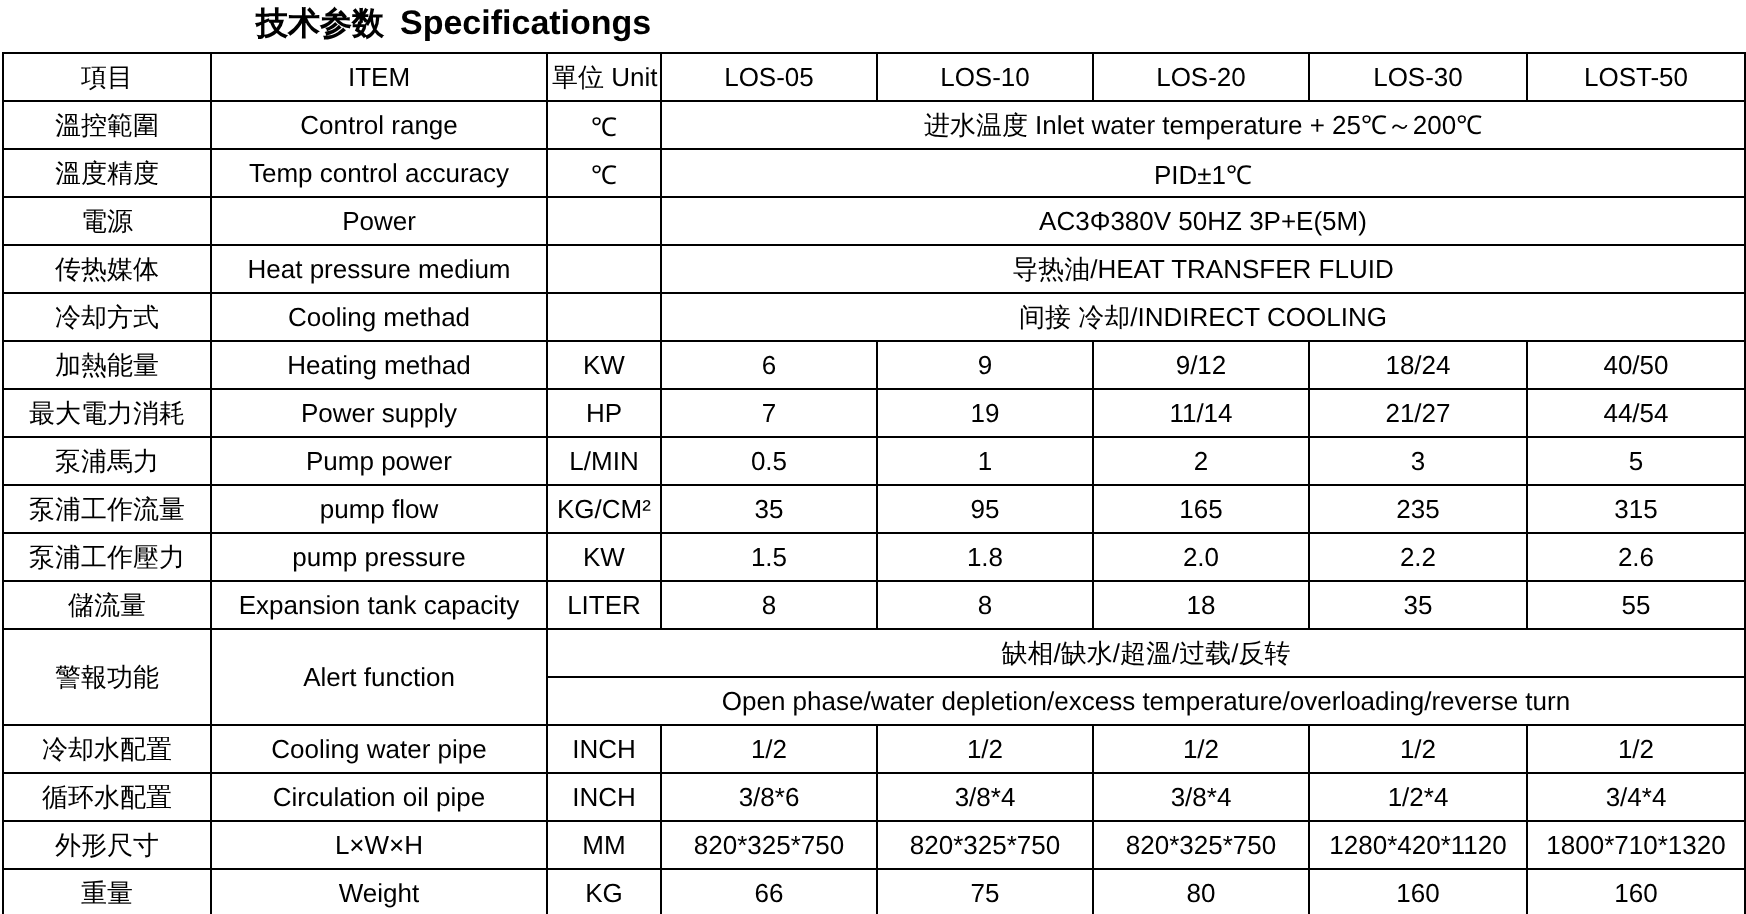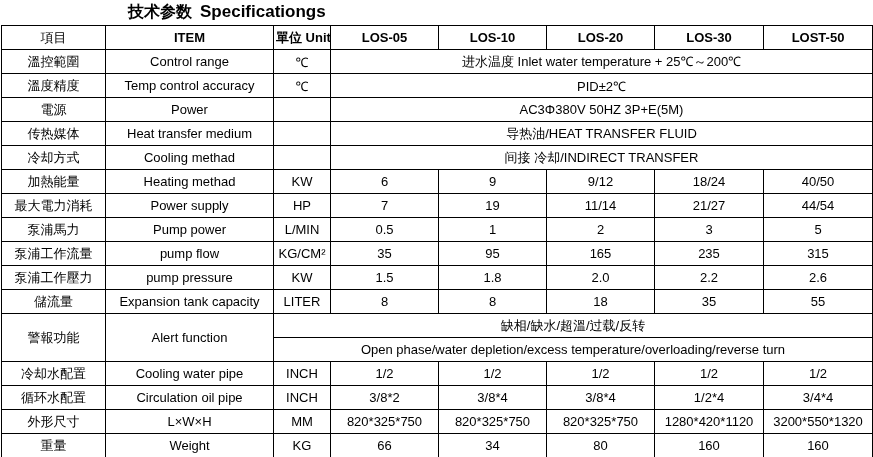--- a/index.html
+++ b/index.html
@@ -52,21 +52,21 @@
     padding: 0 2px;
     overflow: hidden;
     white-space: nowrap;
   }
   td.cn-label {
     font-size: 14px;
     margin-top: 32px;
   }
   td.hdr {
     font-size: 14px;
-    font-weight: bold;
+    font-weight: normal;
   }
   td.hdr-cn {
     font-size: 14px;
     font-family: Liberation Mono, monospace;
   }
   td.unit-cell {
     font-size: 13px;
   }
   td.small {
     font-size: 12.5px;
@@ -120,42 +120,42 @@
         <td class="cn-label">溫控範圍</td>
         <td>Control range</td>
         <td class="unit-cell">℃</td>
         <td colspan="5">进水温度 Inlet water temperature + 25℃～200℃</td>
       </tr>
 
       <tr>
         <td class="cn-label">溫度精度</td>
         <td>Temp control accuracy</td>
         <td class="unit-cell">℃</td>
-        <td colspan="5">PID±2℃</td>
+        <td colspan="5">PID±1℃</td>
       </tr>
 
       <tr>
         <td class="cn-label">電源</td>
         <td>Power</td>
         <td class="unit-cell"></td>
         <td colspan="5">AC3Φ380V 50HZ 3P+E(5M)</td>
       </tr>
 
       <tr>
         <td class="cn-label">传热媒体</td>
-        <td>Heat transfer medium</td>
+        <td>Heat pressure medium</td>
         <td class="unit-cell"></td>
         <td colspan="5">导热油/HEAT TRANSFER FLUID</td>
       </tr>
 
       <tr>
         <td class="cn-label">冷却方式</td>
         <td>Cooling methad</td>
         <td class="unit-cell"></td>
-        <td colspan="5">间接 冷却/INDIRECT TRANSFER</td>
+        <td colspan="5">间接 冷却/INDIRECT COOLING</td>
       </tr>
 
       <tr>
         <td class="cn-label">加熱能量</td>
         <td>Heating methad</td>
         <td class="unit-cell">KW</td>
         <td>6</td>
         <td>9</td>
         <td>9/12</td>
         <td>18/24</td>
@@ -234,44 +234,44 @@
         <td>1/2</td>
         <td>1/2</td>
         <td>1/2</td>
         <td>1/2</td>
       </tr>
 
       <tr>
         <td class="cn-label">循环水配置</td>
         <td>Circulation oil pipe</td>
         <td class="unit-cell">INCH</td>
-        <td>3/8*2</td>
+        <td>3/8*6</td>
         <td>3/8*4</td>
         <td>3/8*4</td>
         <td>1/2*4</td>
         <td>3/4*4</td>
       </tr>
 
       <tr>
         <td class="cn-label">外形尺寸</td>
         <td>L×W×H</td>
         <td class="unit-cell">MM</td>
         <td class="small">820*325*750</td>
         <td class="small">820*325*750</td>
         <td class="small">820*325*750</td>
         <td class="small">1280*420*1120</td>
-        <td class="small">3200*550*1320</td>
+        <td class="small">1800*710*1320</td>
       </tr>
 
       <tr>
         <td class="cn-label tall">重量</td>
         <td class="tall">Weight</td>
         <td class="unit-cell tall">KG</td>
         <td class="tall">66</td>
-        <td class="tall">34</td>
+        <td class="tall">75</td>
         <td class="tall">80</td>
         <td class="tall">160</td>
         <td class="tall">160</td>
       </tr>
 
     </tbody>
   </table>
 
 </div>
 

